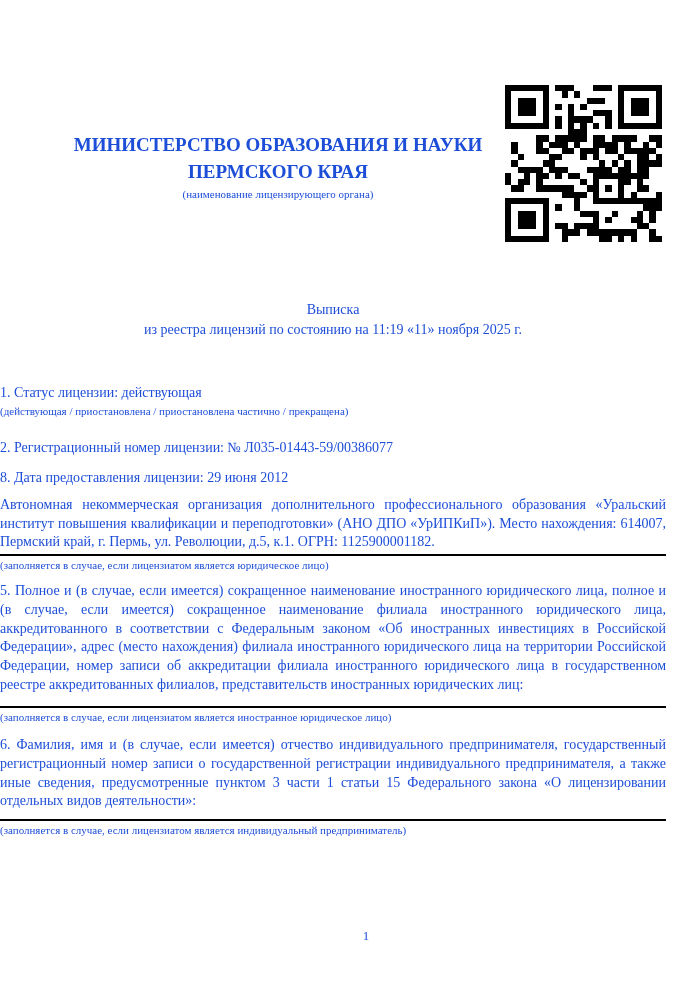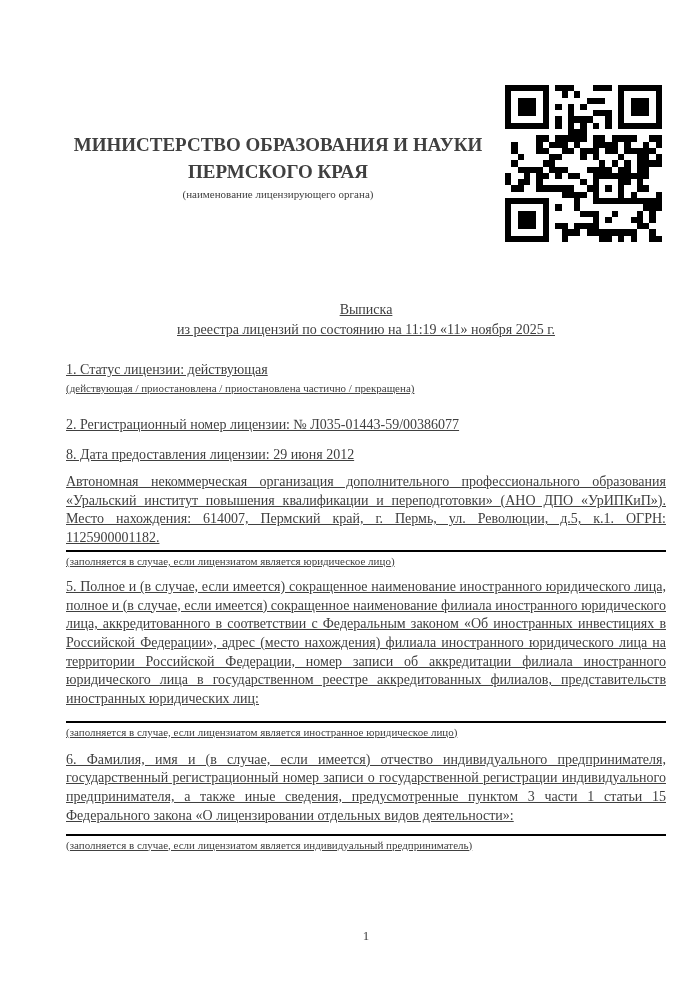--- a/index.html
+++ b/index.html
@@ -1,26 +1,26 @@
 <!DOCTYPE html>
 <html><head>
 <meta charset="utf-8">
 <style>
   html, body { margin: 0; padding: 0; background: #ffffff; }
   .page {
     position: relative;
     width: 700px;
     height: 989px;
     background: #ffffff;
-    color: #404040;
+    color: #1d4ed8;
     font-family: "Liberation Serif", "DejaVu Serif", serif;
     font-size: 14px;
     overflow: hidden;
   }
-  .content-col { padding-left: 66px; padding-right: 34px; text-decoration: underline; }
+  .content-col { padding-right: 34px; }
 
   
   .header-row {
     margin-top: 85px;
     margin-left: 66px;
     margin-right: 38px;
     display: flex;
     justify-content: space-between;
     align-items: flex-start;
     height: 157px;
@@ -63,21 +63,21 @@
     text-justify: inter-word;
   }
   .center { text-align: left; }
   .rule {
     border-top: 2px solid #000000;
     height: 0;
     margin-top: 2px;
   }
   .item .caption { margin-top: 2px; }
 
-  .item-1 { margin-top: 20px; }
+  .item-1 { margin-top: 43px; }
   .item-2 { margin-top: 20px; }
   .item-3 { margin-top: 11px; }
   .item-4 { margin-top: 9px; }
   .item-5 { margin-top: 10px; }
   .item-5 .rule { margin-top: 12px; }
   .item-6 { margin-top: 12px; }
   .item-6 .rule { margin-top: 8px; }
   .item-7 { margin-top: 22px; }
 
   .page-number {

